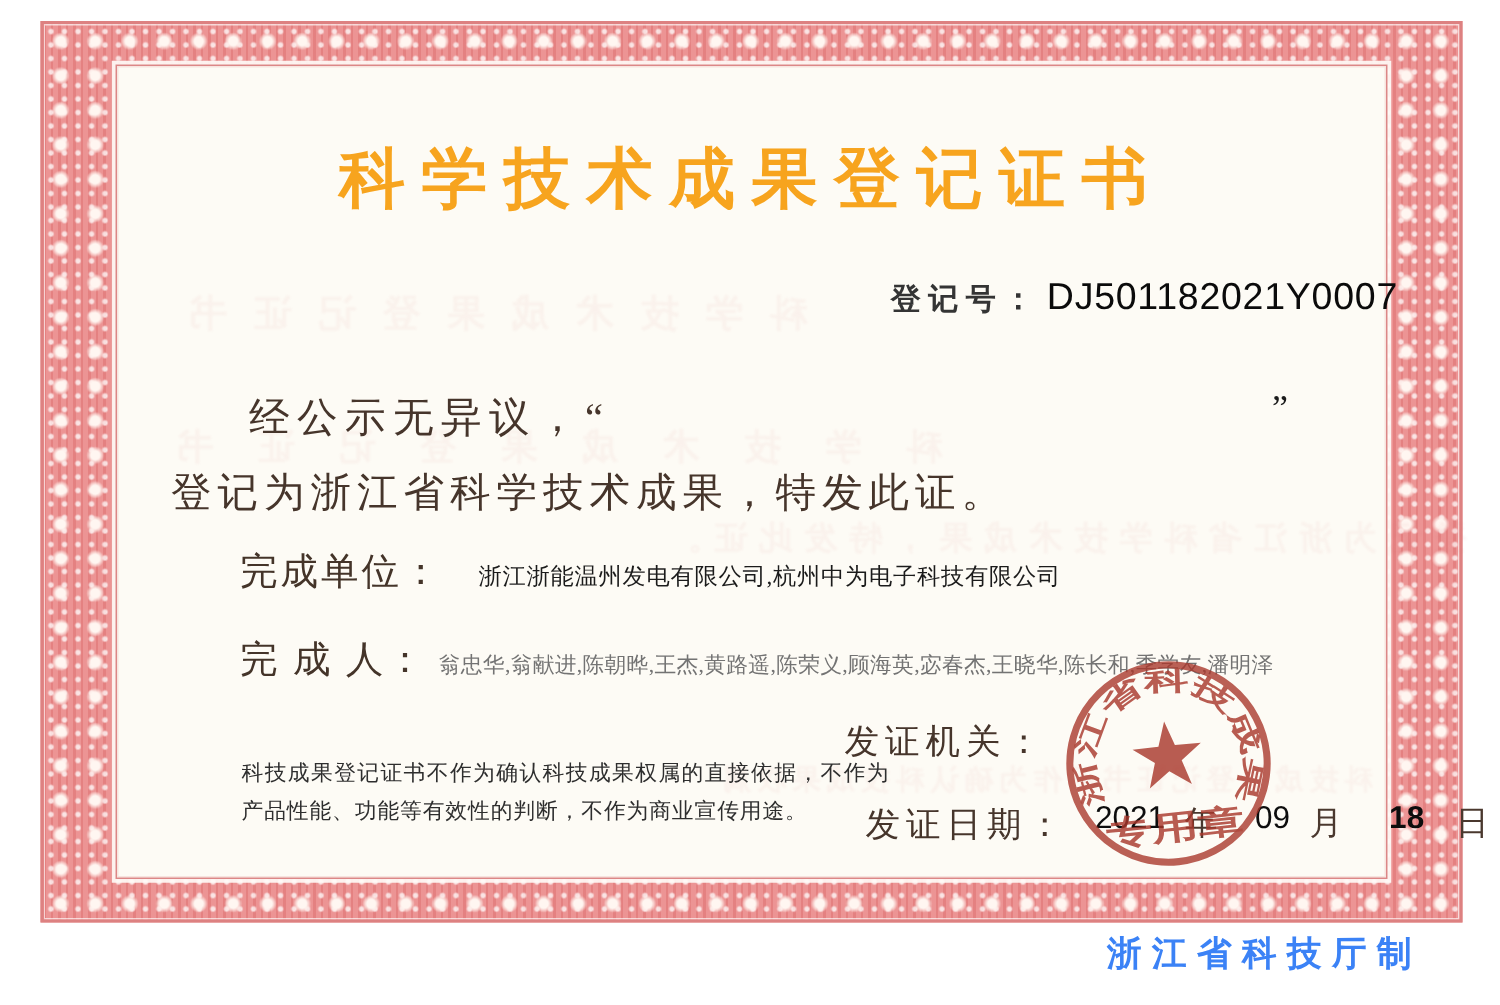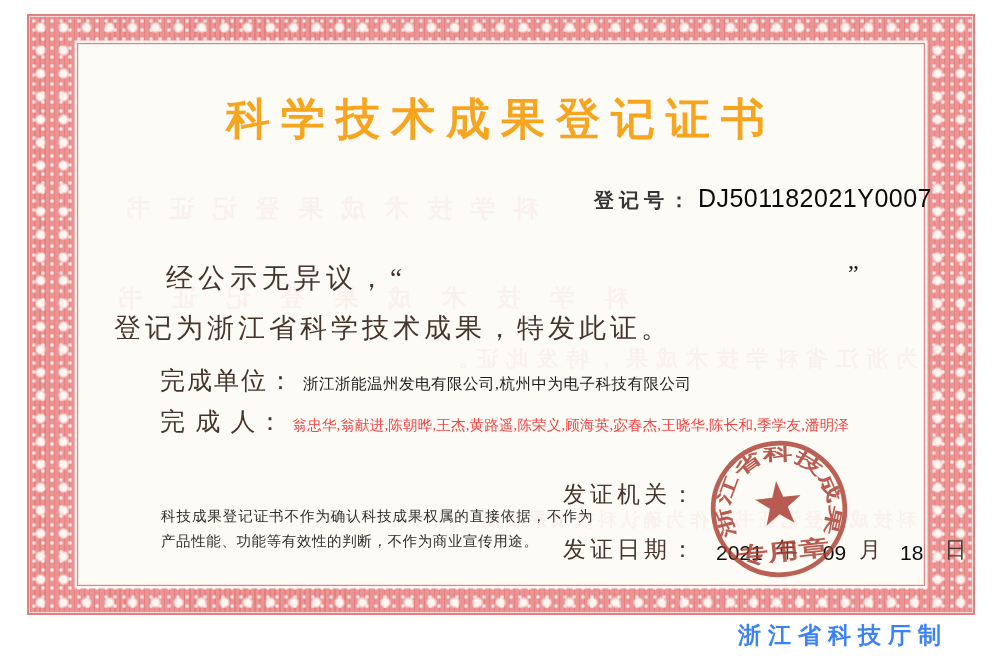--- a/index.html
+++ b/index.html
@@ -62,41 +62,41 @@
   
   .kai{color:#46352b;}
   .intro-row{position:absolute;left:88px;top:216px;display:flex;align-items:flex-start;white-space:nowrap;}
   .intro-text{font-size:27px;letter-spacing:5px;}
   .achievement{font-size:19px;color:#1b1b1b;letter-spacing:1px;margin-left:26px;}
   .close-quote{position:absolute;left:770px;top:216px;font-size:24px;color:#1b1b1b;}
   .statement{position:absolute;left:36px;top:266px;font-size:27px;letter-spacing:4px;white-space:nowrap;}
 
   .pair-row{position:absolute;left:82px;display:flex;align-items:baseline;white-space:nowrap;}
   .pair-label{font-size:25px;letter-spacing:2px;color:#443429;}
-  .unit-row{top:320px;}
+  .unit-row{top:320px;gap:16px;}
   .unit-value{font-size:15.5px;color:#1b1b1b;margin-left:8px;letter-spacing:.5px;}
-  .people-row{top:361px;}
-  .people-value{font-size:14.5px;color:#ef4444;margin-left:8px;letter-spacing:.2px;}
+  .people-row{top:379px;}
+  .people-value{font-size:14.5px;color:#737373;margin-left:8px;letter-spacing:.2px;}
 
   .disclaimer{
     position:absolute;left:43px;top:460px;width:432px;
     font-size:14.5px;line-height:25px;color:#2e2e2e;letter-spacing:.6px;
     text-align:justify;
     margin-left:40px;
   }
 
   
   .authority-row{position:absolute;left:485px;top:435px;font-size:23px;letter-spacing:4px;white-space:nowrap;}
-  .date-row{position:absolute;left:485px;top:490px;display:flex;align-items:flex-end;white-space:nowrap;}
+  .date-row{position:absolute;left:499px;top:490px;display:flex;align-items:flex-start;white-space:nowrap;}
   .date-label{font-size:23px;letter-spacing:4px;color:#46352b;}
   .date-num{font-family:"Liberation Sans","DejaVu Sans",sans-serif;font-size:21px;color:#0d0d0d;}
   .date-char{font-size:22px;color:#4a382e;}
   .dn-year{margin-left:18px;} .dc-year{margin-left:13px;}
   .dn-month{margin-left:25px;} .dc-month{margin-left:13px;}
-  .dn-day{margin-left:19px;} .dc-day{margin-left:21px;}
+  .dn-day{margin-left:31px;font-weight:bold;} .dc-day{margin-left:21px;}
 
   
   .stamp{
     position:absolute;left:630px;top:394px;width:142px;height:142px;
     transform:rotate(-6deg);opacity:.9;pointer-events:none;
   }
 
   
   .publisher{
     position:absolute;right:52px;top:620px;

